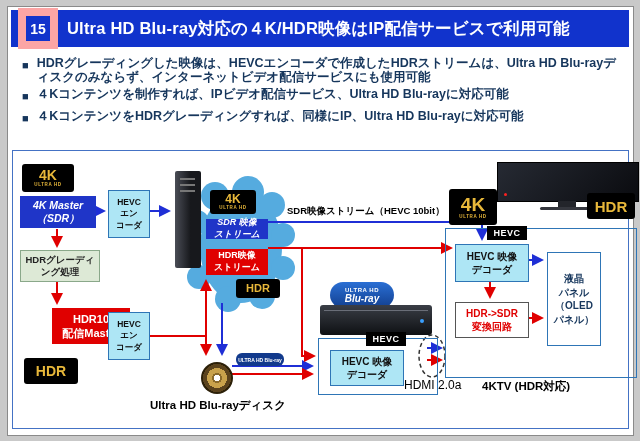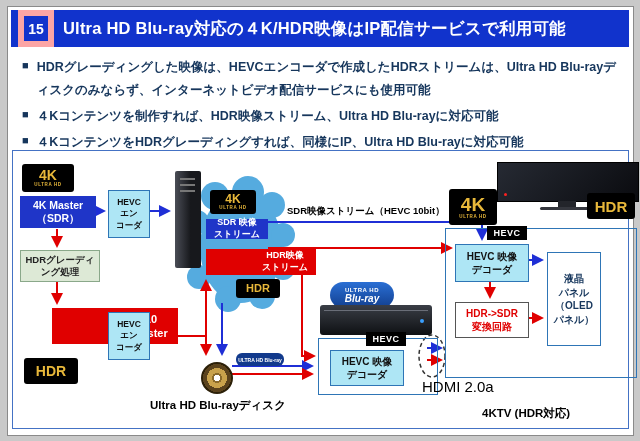--- a/index.html
+++ b/index.html
@@ -5,32 +5,32 @@
   html,body{margin:0;padding:0;}
   .page{position:relative;width:640px;height:441px;background:#c9c9c9;
         font-family:"Liberation Sans","DejaVu Sans",sans-serif;overflow:hidden;}
   .abs{position:absolute;}
   .flexc{display:flex;align-items:center;justify-content:center;text-align:center;}
   .col{flex-direction:column;}
   .pre{white-space:pre-line;}
   .z2{z-index:2;}
   .slide{left:7px;top:6px;width:625px;height:428px;background:#ffffff;border:1px solid #8a8a8a;}
   .titlebar{left:11px;top:10px;width:618px;height:37px;background:#1133CC;display:flex;align-items:center;z-index:2;}
-  .numbox{width:24px;height:25px;border:6px solid #fca5a5;color:#ffffff;font-weight:bold;font-size:14px;
+  .numbox{width:24px;height:25px;border:8px solid #fca5a5;color:#ffffff;font-weight:bold;font-size:14px;
           margin-left:7px;display:flex;align-items:center;justify-content:center;}
   .ttl{color:#ffffff;font-weight:bold;font-size:16.5px;margin-left:9px;letter-spacing:0.2px;}
   .bullets{left:22px;top:56px;width:598px;z-index:2;}
   .bullet{display:flex;margin-bottom:3px;}
   .mk{color:#16365C;font-size:11px;line-height:19px;margin-right:8px;flex:0 0 auto;}
-  .btxt{color:#16365C;font-size:12.5px;font-weight:bold;line-height:23px;}
+  .btxt{color:#16365C;font-size:12.5px;font-weight:bold;line-height:14px;}
   .frame{left:12px;top:150px;width:615px;height:277px;border:1px solid #4472C4;z-index:0;}
   .goldlogo{background:#000000;color:#E8B83A;border-radius:3px;font-weight:bold;line-height:1;}
   .gsub{font-size:4.5px;letter-spacing:0.6px;margin-top:1px;color:#E8B83A;font-weight:bold;}
-  .bluebox{background:#1F35C8;color:#ffffff;font-weight:bold;}
-  .redbox{background:#E00000;color:#ffffff;font-weight:bold;padding-left:48px;}
+  .bluebox{background:#1F35C8;color:#ffffff;font-weight:bold;font-style:italic;}
+  .redbox{background:#E00000;color:#ffffff;font-weight:bold;}
   .greenbox{background:#DDE9D6;border:1px solid #8aa88a;color:#222222;font-weight:bold;}
   .cyanbox{background:#AEE6F5;border:1px solid #2E75B6;color:#111111;font-weight:bold;}
   .blacktag{background:#000000;color:#ffffff;font-weight:bold;font-size:9px;letter-spacing:0.5px;}
   .lbl{color:#000000;font-weight:bold;}
   .bframe{border:1.5px solid #2E75B6;}
   .whbox{background:#ffffff;border:1px solid #555555;}
   svg{display:block;}
 </style>
 </head>
 <body>
@@ -43,21 +43,21 @@
     <div class="ttl">Ultra HD Blu-ray対応の４K/HDR映像はIP配信サービスで利用可能</div>
   </div>
 
   <div class="abs bullets">
     <div class="bullet">
       <span class="mk">■</span>
       <span class="btxt">HDRグレーディングした映像は、HEVCエンコーダで作成したHDRストリームは、Ultra HD Blu-rayディスクのみならず、インターネットビデオ配信サービスにも使用可能</span>
     </div>
     <div class="bullet">
       <span class="mk">■</span>
-      <span class="btxt">４Kコンテンツを制作すれば、HDR映像ストリーム、Ultra HD Blu-rayに対応可能</span>
+      <span class="btxt">４Kコンテンツを制作すれば、IPビデオ配信サービス、Ultra HD Blu-rayに対応可能</span>
     </div>
     <div class="bullet">
       <span class="mk">■</span>
       <span class="btxt">４KコンテンツをHDRグレーディングすれば、同様にIP、Ultra HD Blu-rayに対応可能</span>
     </div>
   </div>
 
   <div class="abs frame"></div>
 
   <svg class="abs" style="left:0;top:0;z-index:1;pointer-events:none;" width="640" height="441" viewBox="0 0 640 441">
@@ -170,21 +170,21 @@
   <div class="abs z2 bframe" style="left:445px;top:228px;width:190px;height:148px;"></div>
   <div class="abs z2 flexc blacktag" style="left:487px;top:226px;width:40px;height:14px;">HEVC</div>
   <div class="abs z2 flexc cyanbox pre" style="left:455px;top:244px;width:72px;height:36px;font-size:10px;line-height:1.3;">HEVC 映像
 デコーダ</div>
   <div class="abs z2 flexc whbox pre" style="left:455px;top:302px;width:72px;height:34px;font-size:10px;line-height:1.3;color:#E00000;font-weight:bold;">HDR-&gt;SDR
 変換回路</div>
   <div class="abs z2 flexc bframe pre" style="left:547px;top:252px;width:52px;height:92px;background:#fff;font-size:10px;line-height:1.35;color:#17375D;font-weight:bold;">液晶
 パネル
 （OLED
 パネル）</div>
-  <div class="abs z2 lbl" style="left:482px;top:379px;font-size:11.5px;margin-top:27px;">4KTV (HDR対応)</div>
+  <div class="abs z2 lbl" style="left:482px;top:379px;font-size:11.5px;">4KTV (HDR対応)</div>
 
   <div class="abs z2 flexc col" style="left:330px;top:282px;width:64px;height:26px;border-radius:13px;
        background:linear-gradient(180deg,#2a6fd4,#123f8f);color:#fff;">
     <span style="font-size:6px;font-weight:bold;letter-spacing:0.5px;">ULTRA HD</span>
     <span style="font-size:10px;font-weight:bold;font-style:italic;">Blu-ray</span>
   </div>
   <div class="abs z2" style="left:320px;top:305px;width:112px;height:30px;border-radius:3px;
        background:linear-gradient(180deg,#3a3e46,#0e1013);">
     <div class="abs" style="left:4px;top:5px;width:104px;height:1px;background:#6a6e78;"></div>
     <div class="abs" style="right:8px;top:14px;width:4px;height:4px;border-radius:50%;background:#3aa0ff;"></div>
@@ -194,14 +194,14 @@
   <div class="abs z2 flexc blacktag" style="left:366px;top:332px;width:40px;height:14px;">HEVC</div>
   <div class="abs z2 flexc cyanbox pre" style="left:330px;top:350px;width:72px;height:34px;font-size:10px;line-height:1.3;">HEVC 映像
 デコーダ</div>
 
   <div class="abs z2" style="left:201px;top:362px;width:32px;height:32px;border-radius:50%;
        background:radial-gradient(circle at 50% 50%, #ffffff 0 3px, #8a6a2a 3px 5px, #c9a24b 5px 10px, #5a421c 10px 14px, #2c2008 14px 16px);"></div>
   <div class="abs z2 flexc" style="left:236px;top:353px;width:48px;height:13px;border-radius:6px;background:#123a8c;
        color:#fff;font-size:5px;font-weight:bold;">ULTRA HD Blu-ray</div>
   <div class="abs z2 lbl" style="left:150px;top:398px;font-size:11.5px;">Ultra HD Blu-rayディスク</div>
 
-  <div class="abs z2 lbl" style="left:410px;top:378px;font-size:15px;font-weight:normal;padding-left:12px;">HDMI 2.0a</div>
+  <div class="abs z2 lbl" style="left:392px;top:378px;font-size:12px;font-weight:normal;padding-left:12px;">HDMI 2.0a</div>
 </div>
 
 </body></html>

